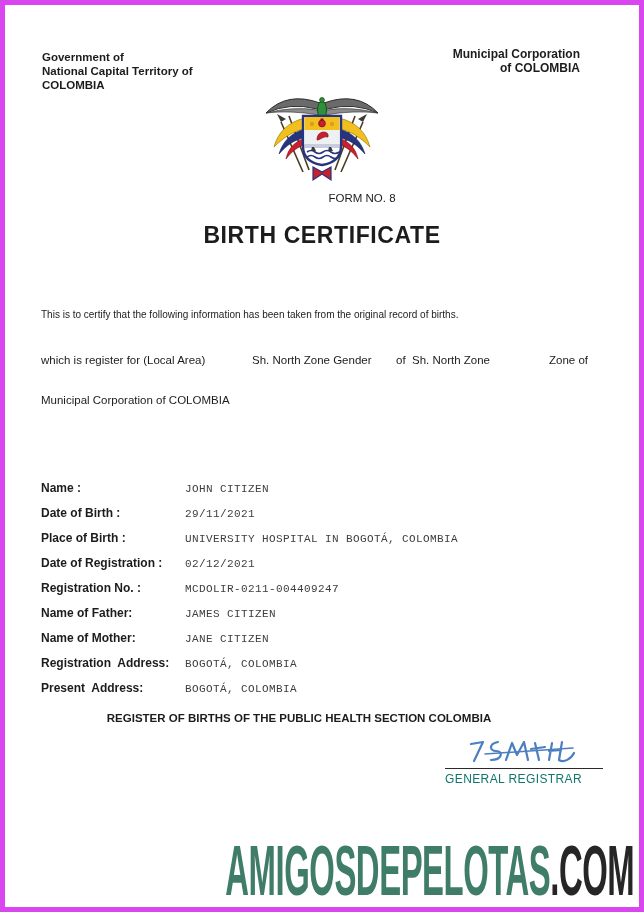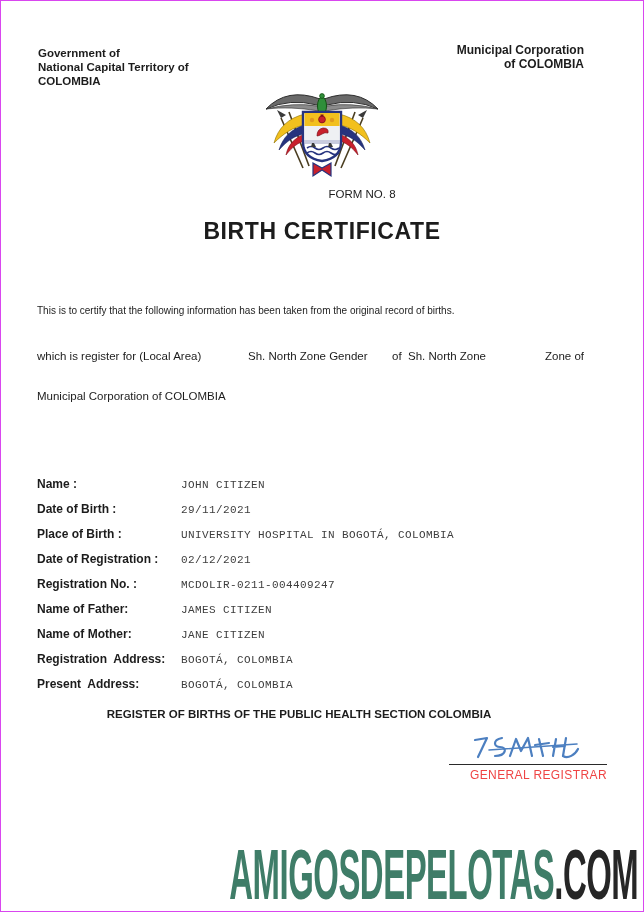--- a/index.html
+++ b/index.html
@@ -1,20 +1,20 @@
 <!DOCTYPE html>
 <html><head>
 <meta charset="utf-8">
 <style>
   html,body{margin:0;padding:0;background:#ffffff;}
   .page{
     position:relative;
     width:644px;height:912px;
     background:#ffffff;
-    border:1px solid #d946ef;
+    border:5px solid #d946ef;
     box-sizing:border-box;
     font-family:"Liberation Sans", sans-serif;
     color:#1c1c1c;
     overflow:hidden;
   }
   
   .header-left{position:absolute;top:45px;left:37px;font-size:11.5px;font-weight:bold;line-height:14px;}
   .header-right{position:absolute;top:42px;right:59px;font-size:12px;font-weight:bold;line-height:14px;text-align:right;}
   
   .emblem{position:absolute;top:83px;left:50%;transform:translateX(-50%);}
@@ -34,21 +34,21 @@
   
   .fields{position:absolute;top:430px;left:36px;width:560px;}
   .frow{display:flex;align-items:baseline;height:25px;}
   .flabel{width:144px;flex:0 0 144px;font-size:12px;font-weight:bold;white-space:pre;margin-top:46px;}
   .fvalue{font-family:"Liberation Mono","DejaVu Sans Mono",monospace;font-size:11px;letter-spacing:0.4px;color:#3d3d3d;white-space:pre;}
   
   .register-heading{position:absolute;top:707px;left:0;width:100%;text-align:center;font-size:11.5px;font-weight:bold;transform:translateX(-23px);}
   .signature-block{position:absolute;top:730px;right:36px;width:158px;}
   .signature-svg{display:block;margin:0 auto 1px auto;}
   .signature-rule{border-top:1.5px solid #2a2a2a;margin-top:1px;}
-  .registrar-label{text-align:right;font-size:12px;letter-spacing:0.4px;margin-top:3px;color:#ef4444;}
+  .registrar-label{text-align:left;font-size:12px;letter-spacing:0.4px;margin-top:3px;color:#0f766e;}
   
   .watermark{
     position:absolute;right:5px;bottom:8px;
     font-size:70px;font-weight:bold;line-height:0.78;
     white-space:nowrap;
     transform:scaleX(0.47);transform-origin:right bottom;
     letter-spacing:-1px;
   }
   .wm-primary{color:#3f7d68;}
   .wm-suffix{color:#262626;}

